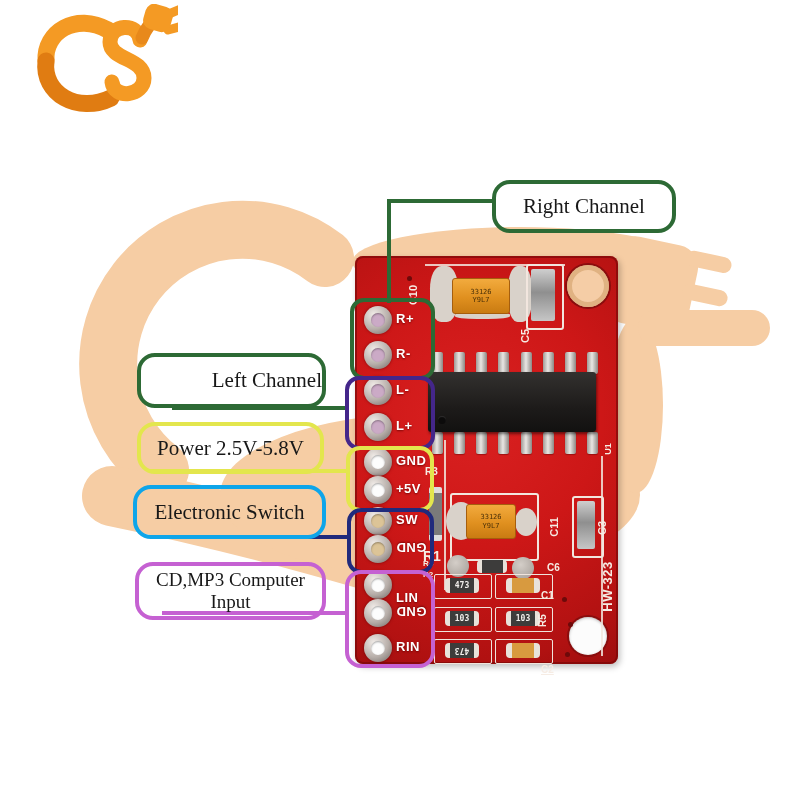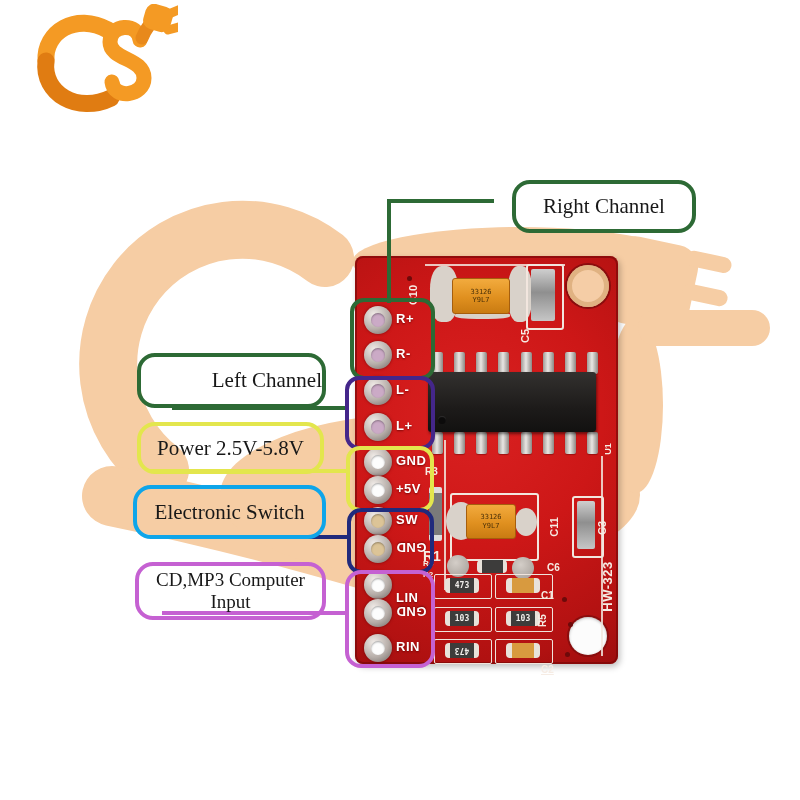--- a/index.html
+++ b/index.html
@@ -235,21 +235,21 @@
   <div class="cline" style="left:150px;top:469px;width:198px;height:4px;background:#e3e64d;"></div>
   <div class="cline" style="left:170px;top:535px;width:179px;height:4px;background:#202a7c;"></div>
   <div class="cline" style="left:162px;top:611px;width:185px;height:4px;background:#c561d2;"></div>
 
   <div class="pingroup" style="left:350px;top:298px;width:77px;height:74px;border:4px solid #2d6a35;"></div>
   <div class="pingroup" style="left:345px;top:376px;width:82px;height:66px;border:4px solid #44268a;"></div>
   <div class="pingroup" style="left:346px;top:446px;width:80px;height:58px;border:4px solid #e3e64d;"></div>
   <div class="pingroup" style="left:347px;top:508px;width:79px;height:58px;border:4px solid #202a7c;"></div>
   <div class="pingroup" style="left:345px;top:570px;width:82px;height:90px;border:4px solid #c561d2;border-radius:16px;"></div>
 
-  <div class="callout" style="left:492px;top:180px;width:176px;height:45px;border:4px solid #2d6a35;margin-left:20px;">
+  <div class="callout" style="left:492px;top:180px;width:176px;height:45px;border:4px solid #2d6a35;">
     <span>Right Channel</span>
   </div>
   <div class="callout" style="left:137px;top:353px;width:181px;height:47px;border:4px solid #2d6a35;justify-content:flex-end;">
     <span>Left Channel</span>
   </div>
   <div class="callout" style="left:137px;top:422px;width:179px;height:44px;border:4px solid #e3e64d;">
     <span>Power 2.5V-5.8V</span>
   </div>
   <div class="callout" style="left:133px;top:485px;width:185px;height:46px;border:4px solid #0ea5e9;">
     <span>Electronic Switch</span>

